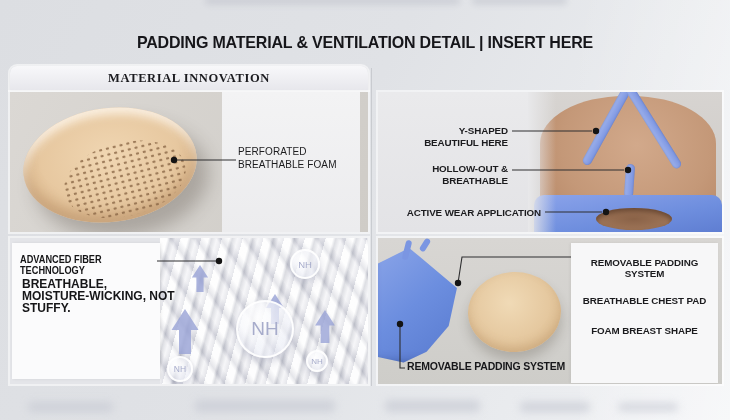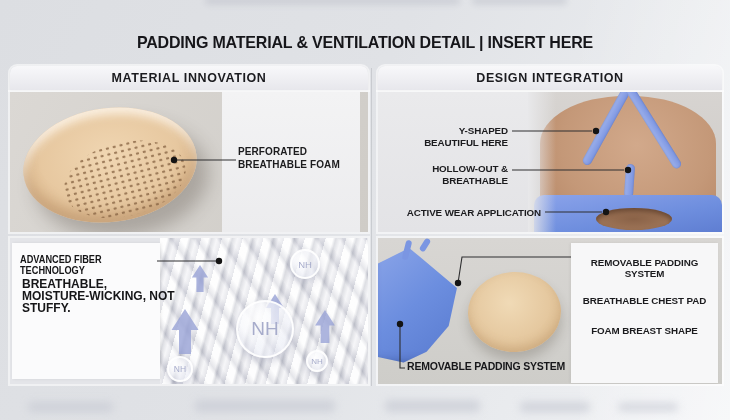--- a/index.html
+++ b/index.html
@@ -10,37 +10,37 @@
   }
   .light-sweep{position:absolute; right:0; top:0; width:150px; height:100%;
     background:linear-gradient(100deg, rgba(255,255,255,0), rgba(255,255,255,.45));}
   .top-remnant,.smudge{position:absolute; background:#b9bcc6; filter:blur(3px); border-radius:4px; opacity:.45;}
   .smudge{background:#c9ccd5; filter:blur(4px); opacity:.75;}
   .main-title{position:absolute; left:0; right:0; top:33px; text-align:center;
     font-size:16.5px; font-weight:bold; letter-spacing:-.2px; color:#16161a; transform:scaleX(.97);}
   .panel-header{position:absolute; height:24px; display:flex; align-items:center; justify-content:center;
     background:linear-gradient(#f8f8fa,#e7e7ec); border-radius:7px 7px 0 0;
     box-shadow:0 0 0 2px rgba(255,255,255,.55), 0 1px 2px rgba(0,0,0,.12);
-    font-weight:bold; font-size:12.5px; letter-spacing:.6px; color:#1b1b1f;}
+    font-weight:bold; font-size:12.5px; letter-spacing:.6px; color:#1b1b1f;font-family:Liberation Serif, serif;}
   .section{position:absolute; overflow:hidden; box-shadow:0 0 0 2px rgba(255,255,255,.55); background:#d8d7d4;}
   .callouts{position:absolute; left:0; top:0; pointer-events:none;}
   .callouts line,.callouts polyline{stroke:#2e2e30; stroke-width:1.1; fill:none;}
   .callouts circle{fill:#141414;}
   
   #sec-foam{background:linear-gradient(120deg,#dbd8d4,#cfccc7);}
   .foam-pad{position:absolute; left:13px; top:16px; width:174px; height:114px; border-radius:50%;
     transform:rotate(-7deg);
     background:radial-gradient(ellipse at 50% 42%, #f0d6b2 0%, #e7c8a0 55%, #d9b488 82%, #cda67a 100%);
     box-shadow:10px 16px 18px rgba(60,50,40,.28), inset 0 -9px 14px rgba(160,115,75,.38), inset 0 6px 10px rgba(255,248,238,.9);}
   .foam-dots{position:absolute; left:38px; top:36px; width:124px; height:74px; border-radius:50%;
     transform:rotate(-7deg); opacity:.8;
     background-image:radial-gradient(circle, #8a6746 1.1px, transparent 1.6px); background-size:7px 6px;}
   .foam-card{position:absolute; left:212px; top:0; width:138px; height:140px;
     background:linear-gradient(#f3f3f4,#ececee);}
-  .foam-label{position:absolute; left:228px; top:53px; font-weight:bold; font-size:10px; line-height:13px;
+  .foam-label{position:absolute; left:228px; top:53px; font-weight:normal; font-size:10px; line-height:13px;
     color:#1c1c1e; white-space:pre-line; letter-spacing:.1px;}
   
   #sec-fiber{background:#e4e5e9;}
   .fiber-photo{position:absolute; left:150px; top:0; width:208px; height:146px;
     background:
       repeating-linear-gradient(105deg, rgba(255,255,255,.92) 0 7px, rgba(183,185,195,.75) 10px, rgba(240,240,244,.95) 15px, rgba(203,204,214,.65) 20px),
       linear-gradient(#eceef2,#d9dbe1);}
   .weave2{position:absolute; inset:0; opacity:.55;
     background:repeating-linear-gradient(55deg, rgba(255,255,255,.8) 0 9px, rgba(168,170,184,.5) 13px, rgba(255,255,255,.65) 20px);}
   .nh-bubble{position:absolute; border-radius:50%; border:2px solid rgba(255,255,255,.9);
@@ -97,21 +97,20 @@
 
 <div class="stage">
   <div class="light-sweep"></div>
 
   <div class="top-remnant" style="left:205px; top:-4px; width:255px; height:9px;"></div>
   <div class="top-remnant" style="left:472px; top:-4px; width:95px; height:9px;"></div>
 
   <div class="main-title">PADDING MATERIAL &amp; VENTILATION DETAIL | INSERT HERE</div>
 
   <div class="panel-header" style="left:10px; top:66px; width:358px;">MATERIAL INNOVATION</div>
-  <div class="panel-header" style="left:378px; top:66px; width:344px;">DESIGN INTEGRATION</div>
   <div class="divider"></div>
 
   <div class="section" id="sec-foam" style="left:10px; top:92px; width:358px; height:140px;">
     <div class="foam-pad">
       <div class="foam-dots"></div>
     </div>
     <div class="foam-card"></div>
     <div class="foam-label">PERFORATED
 BREATHABLE FOAM</div>
     <svg class="callouts" width="358" height="140">

